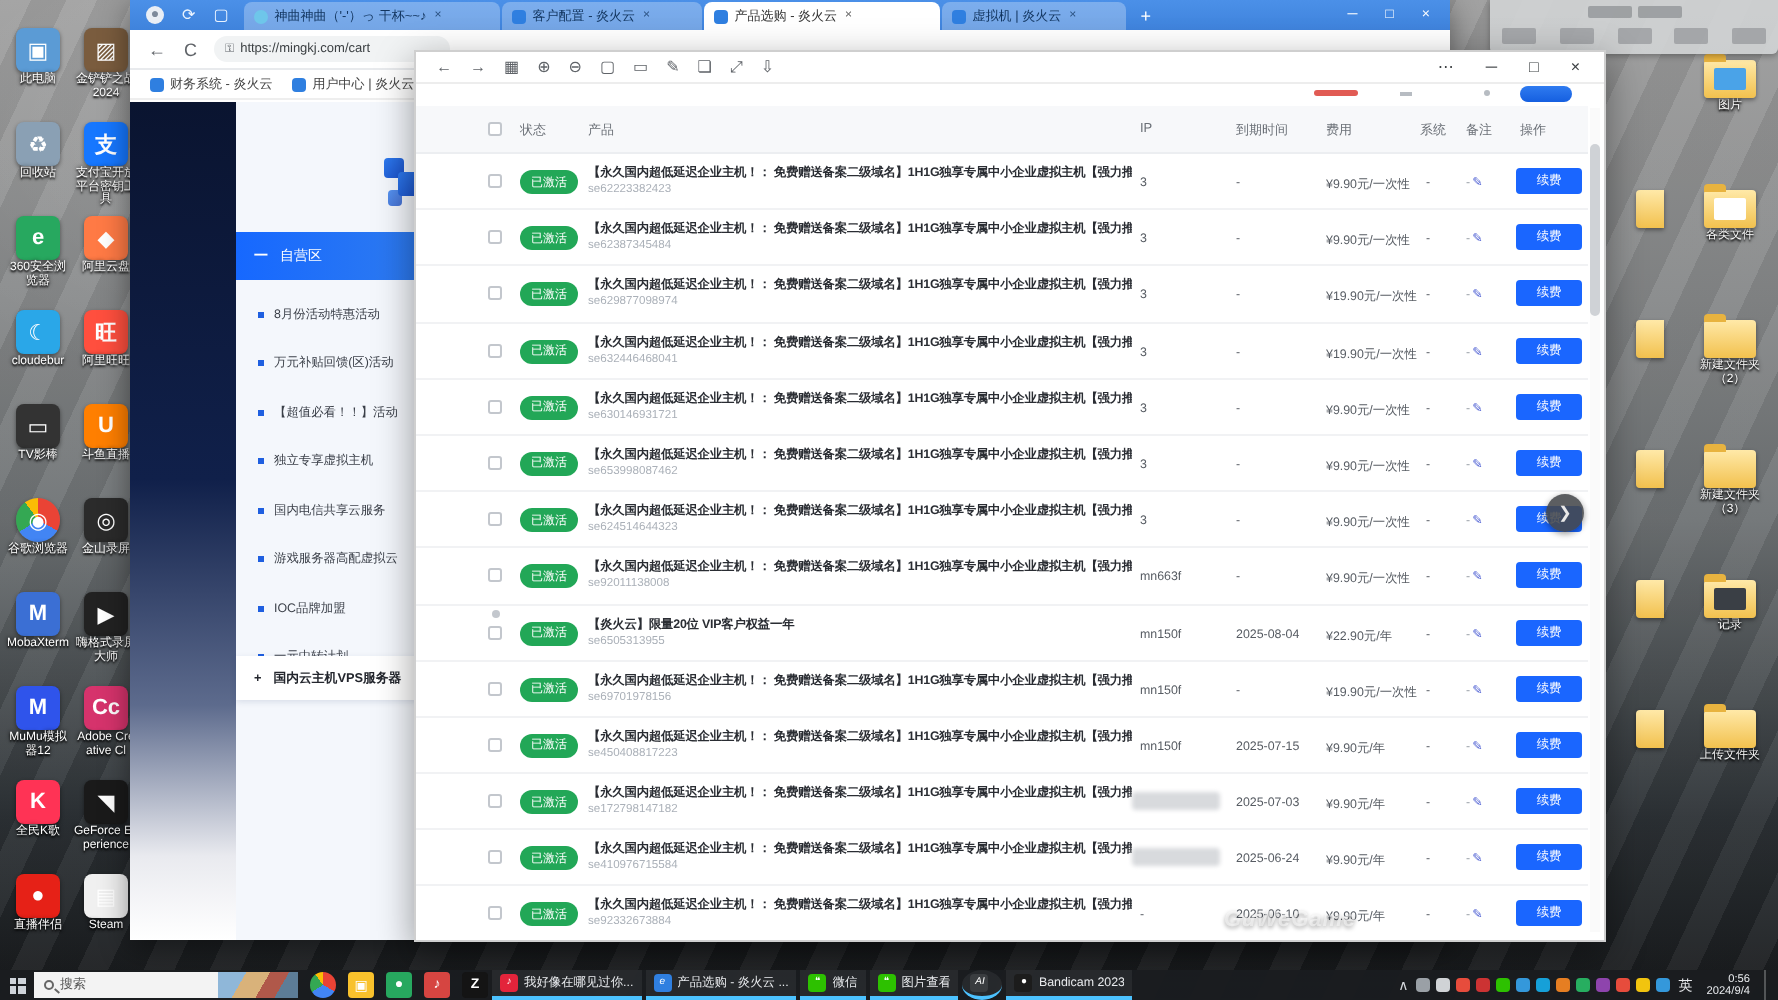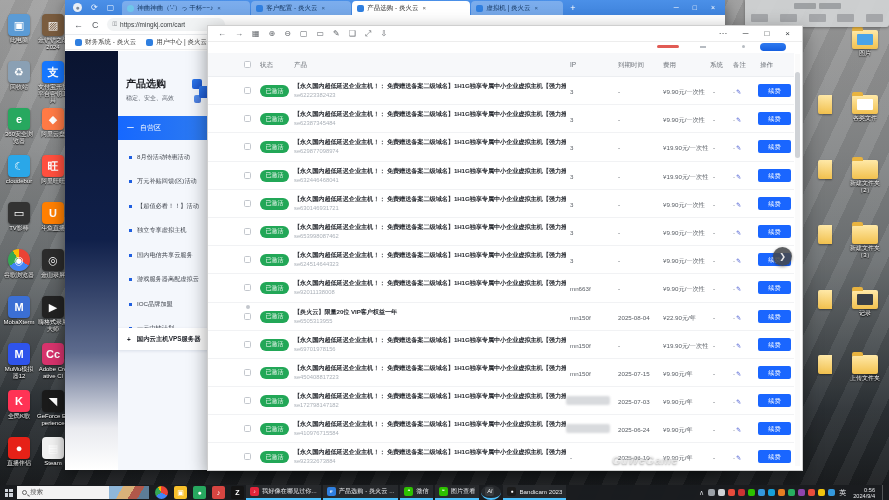--- a/index.html
+++ b/index.html
@@ -340,24 +340,20 @@
       </div>
       <div class="bm">
         <i class="bic"></i>
         <span>用户中心 | 炎火云</span>
       </div>
       <div class="bm-app"></div>
     </div>
     <div id="page">
       <div id="banner-strip"></div>
       <div id="side-panel">
-        <div id="side-head">
-          <div id="side-title">产品选购</div>
-          <div id="side-sub">稳定、安全、高效</div>
-        </div>
         <div id="side-art">
           <i style="left:0;top:0;width:10px;height:10px;"></i>
           <i style="left:7px;top:7px;width:11px;height:12px;"></i>
           <i style="left:2px;top:16px;width:7px;height:8px;opacity:.8;"></i>
         </div>
         <div class="menu-active">
           <span class="minus">一</span>
           <span>自营区</span>
         </div>
         <div id="menu-items">

